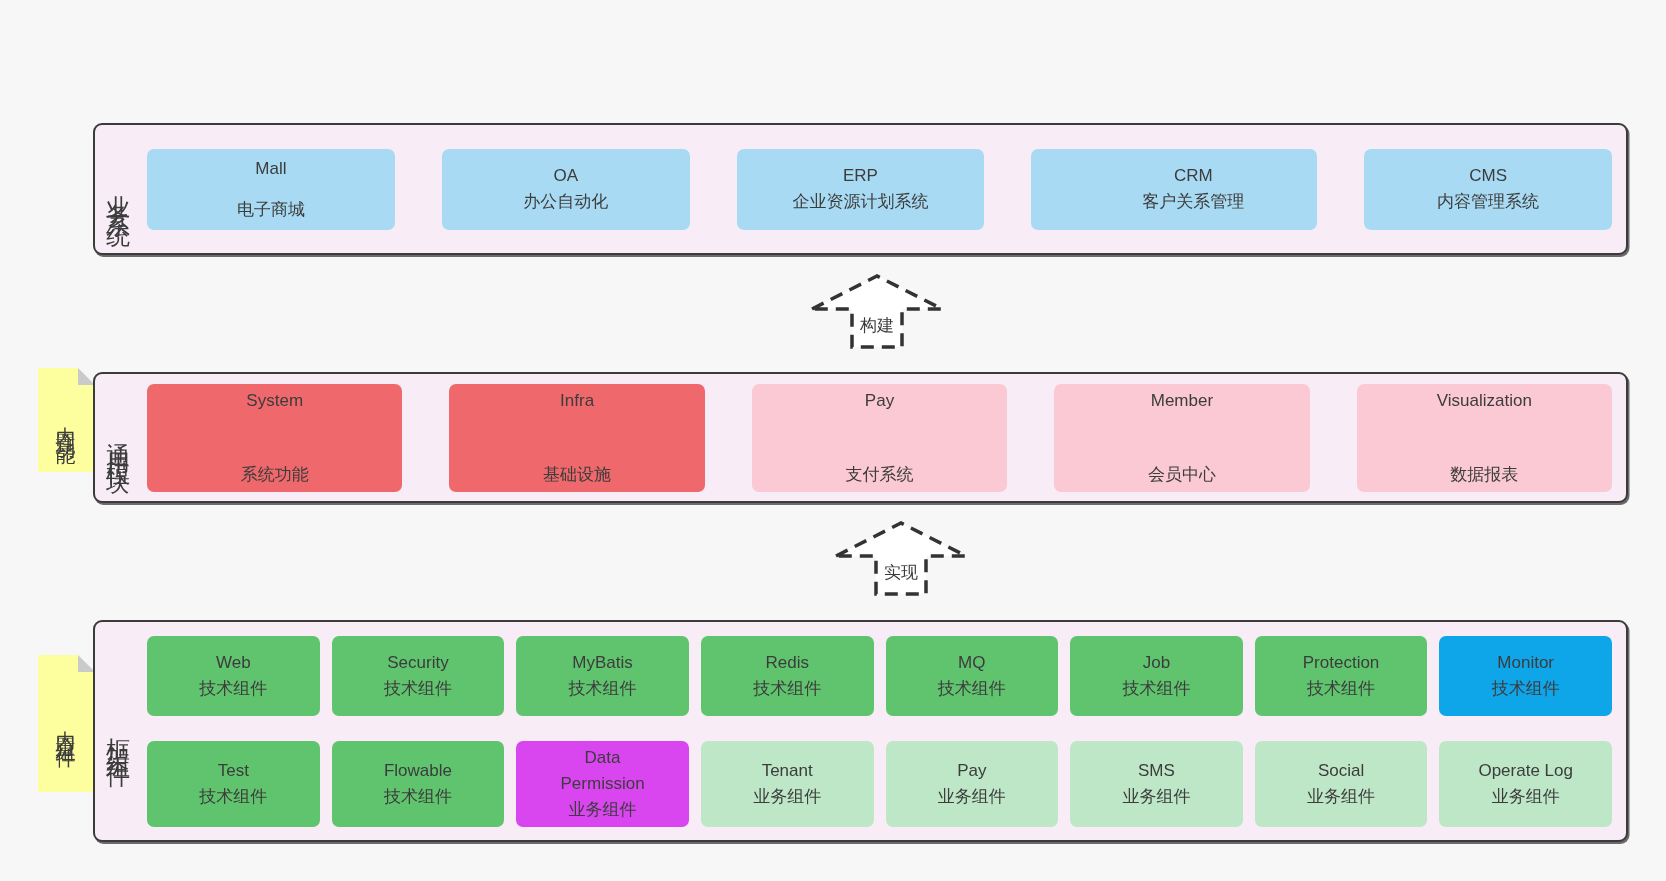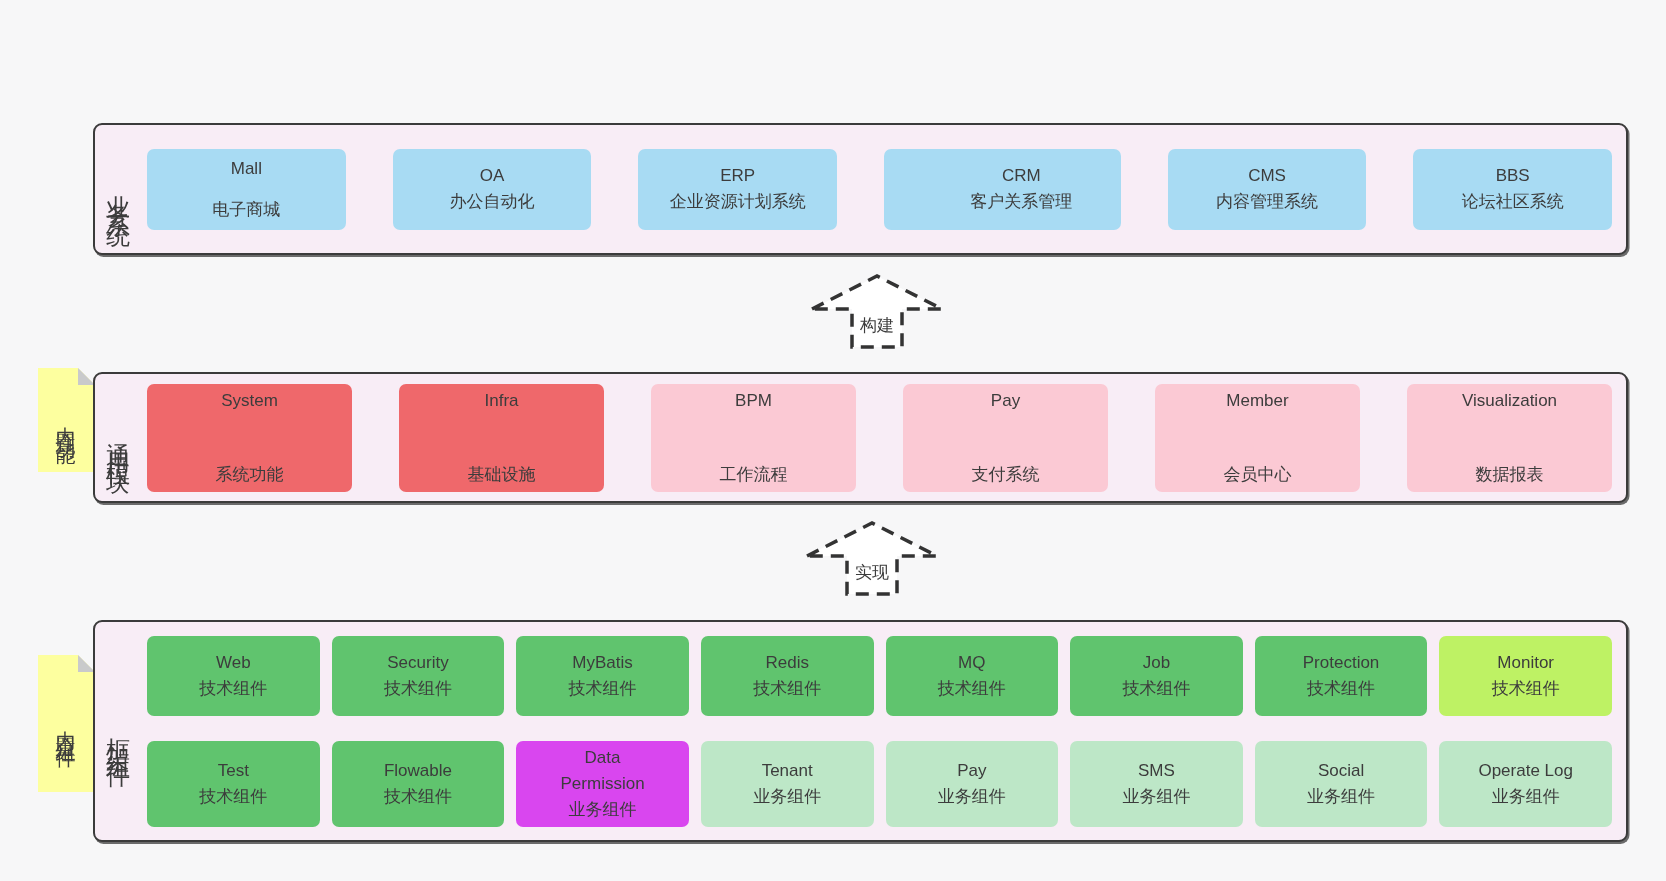--- a/index.html
+++ b/index.html
@@ -108,24 +108,20 @@
             <span class="cn">企业资源计划系统</span>
           </div>
           <div class="box h81" style="background: rgb(168, 219, 243); padding-left: 44px;">
             <span class="en">CRM</span>
             <span class="cn">客户关系管理</span>
           </div>
           <div class="box h81" style="background: rgb(168, 219, 243);">
             <span class="en">CMS</span>
             <span class="cn">内容管理系统</span>
           </div>
-          <div class="box h81" style="background: rgb(168, 219, 243);">
-            <span class="en">BBS</span>
-            <span class="cn">论坛社区系统</span>
-          </div>
         </div>
       </div>
   </section>
 
   <div class="arrow" style="left:809px;top:272px;">
     <svg width="136" height="78" viewBox="0 0 136 78">
       <polygon points="3,37 68,4 133,37 93,37 93,75 43,75 43,37"></polygon>
     </svg>
     <span class="arrow-label">构建</span>
   </div>
@@ -136,40 +132,36 @@
         <div class="row g6">
           <div class="box h78" style="background: rgb(239, 104, 107);">
             <span class="en">System</span>
             <span class="cn">系统功能</span>
           </div>
           <div class="box h78" style="background: rgb(239, 104, 107);">
             <span class="en">Infra</span>
             <span class="cn">基础设施</span>
           </div>
           <div class="box h78" style="background: rgb(251, 201, 212);">
-            <span class="en">BPM</span>
-            <span class="cn">工作流程</span>
-          </div>
-          <div class="box h78" style="background: rgb(251, 201, 212);">
             <span class="en">Pay</span>
             <span class="cn">支付系统</span>
           </div>
           <div class="box h78" style="background: rgb(251, 201, 212);">
             <span class="en">Member</span>
             <span class="cn">会员中心</span>
           </div>
           <div class="box h78" style="background: rgb(251, 201, 212);">
             <span class="en">Visualization</span>
             <span class="cn">数据报表</span>
           </div>
         </div>
       </div>
   </section>
 
-  <div class="arrow" style="left:804px;top:519px;">
+  <div class="arrow" style="left:833px;top:519px;">
     <svg width="136" height="78" viewBox="0 0 136 78">
       <polygon points="3,37 68,4 133,37 93,37 93,75 43,75 43,37"></polygon>
     </svg>
     <span class="arrow-label">实现</span>
   </div>
 
   <section class="sec" style="top:620px;height:222px;">
     <span class="sec-label">框架组件</span>
     <div class="rows">
         <div class="row g8">
@@ -194,21 +186,21 @@
             <span class="cn">技术组件</span>
           </div>
           <div class="box h80" style="background: rgb(96, 196, 110);">
             <span class="en">Job</span>
             <span class="cn">技术组件</span>
           </div>
           <div class="box h80" style="background: rgb(96, 196, 110);">
             <span class="en">Protection</span>
             <span class="cn">技术组件</span>
           </div>
-          <div class="box h80" style="background: #bef264;">
+          <div class="box h80" style="background: #0ea5e9;">
             <span class="en">Monitor</span>
             <span class="cn">技术组件</span>
           </div>
         </div>
         <div class="row g8">
           <div class="box h80" style="background: rgb(96, 196, 110);">
             <span class="en">Test</span>
             <span class="cn">技术组件</span>
           </div>
           <div class="box h80" style="background: rgb(96, 196, 110);">

